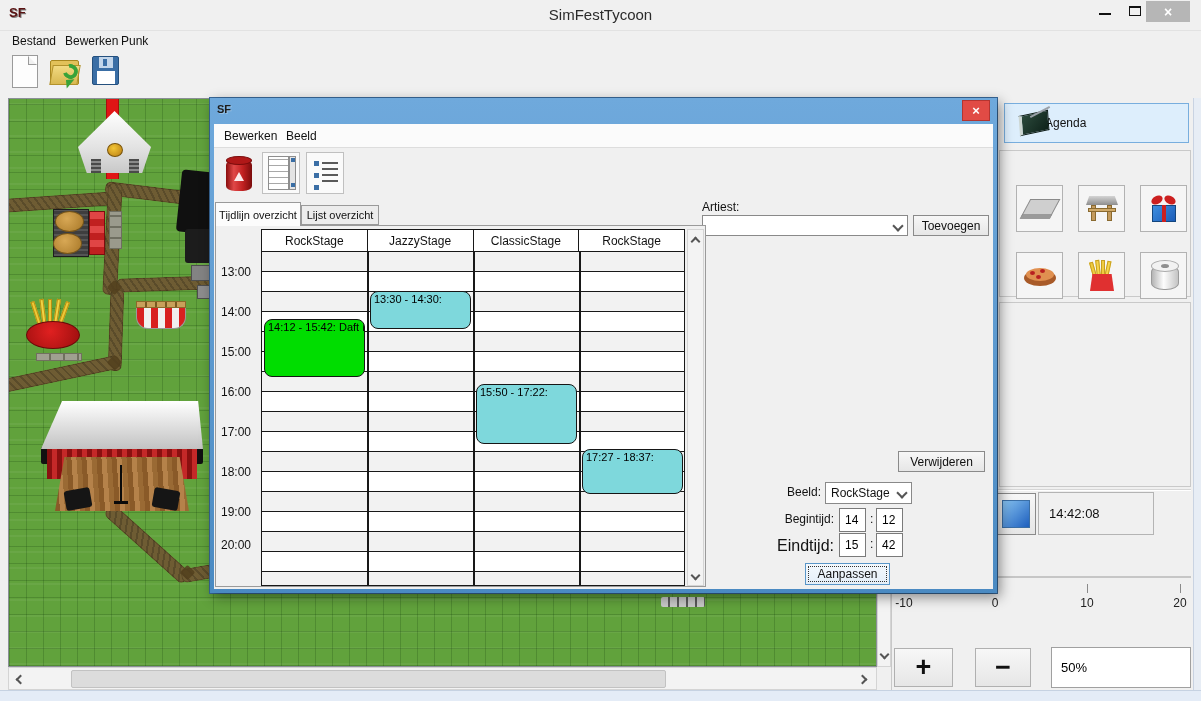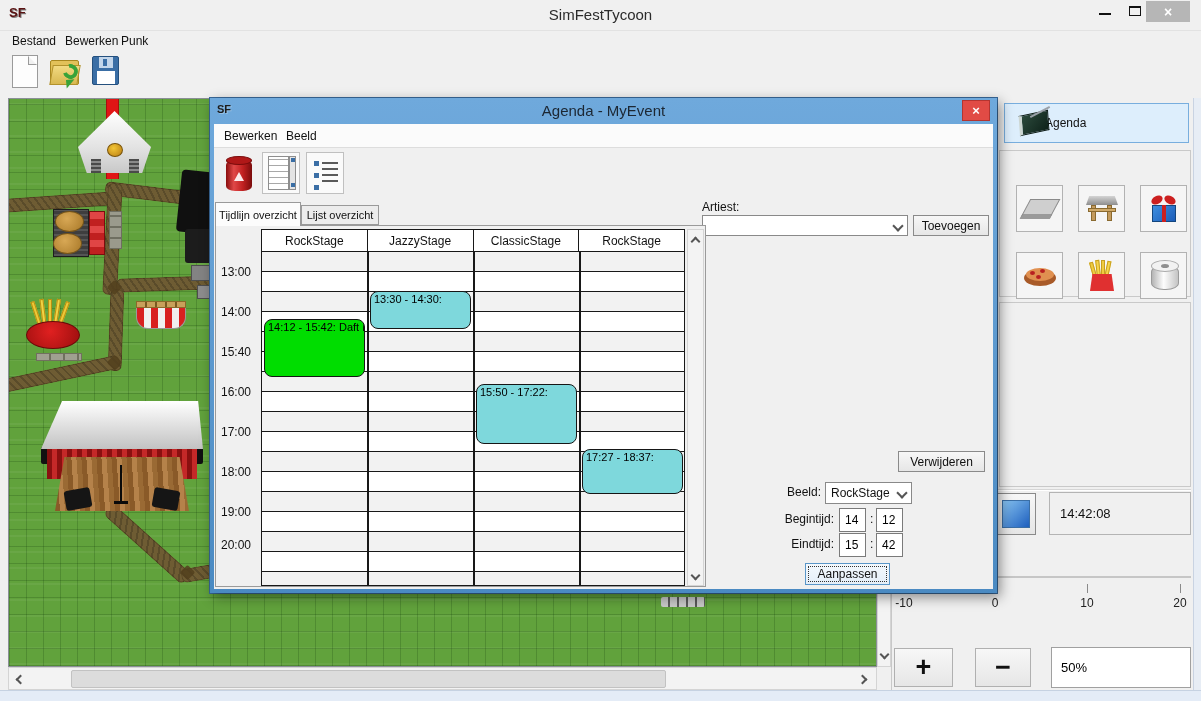--- a/index.html
+++ b/index.html
@@ -214,21 +214,21 @@
       </span>
     </div>
 
     <div class="abs gb" style="left:107px;top:204px;width:192px;height:185px;background:#f0f0f0"></div>
 
     <div class="abs" style="left:104px;top:391px;width:195px;height:2px;border-top:1px solid #d6d6d6;border-bottom:1px solid #fff"></div>
 
     <div class="abs btn" style="left:104px;top:395px;width:40px;height:42px">
       <span style="display:inline-block;width:26px;height:26px;background:linear-gradient(135deg,#86c2f0,#1e5fbe);border:1px solid #3a6ea5"></span>
     </div>
-    <div class="abs gb" style="left:157px;top:394px;width:142px;height:43px;border-color:#b4b4b4">
+    <div class="abs gb" style="left:146px;top:394px;width:116px;height:43px;border-color:#b4b4b4">
       <span style="position:absolute;left:10px;top:13px;font-size:13px">14:42:08</span>
     </div>
 
     <div class="abs" style="left:0;top:460px;width:301px;height:50px">
       <div class="abs" style="left:2px;top:18px;width:297px;height:2px;background:#c6c6c6"></div>
       <div class="abs" style="left:11px;top:26px;width:1px;height:9px;background:#8a8a8a"></div>
       <div class="abs" style="left:102px;top:26px;width:1px;height:9px;background:#8a8a8a"></div>
       <div class="abs" style="left:195px;top:26px;width:1px;height:9px;background:#8a8a8a"></div>
       <div class="abs" style="left:288px;top:26px;width:1px;height:9px;background:#8a8a8a"></div>
       <span class="ticklbl" style="left:-3px;top:38px">-10</span>
@@ -246,21 +246,20 @@
     <input class="abs field" style="left: 159px; top: 549px; width: 140px; height: 41px; border-color: rgb(160, 160, 160); font-size: 13px; padding-left: 9px;" value="50%">
   </div>
 
   <div class="abs" style="left:0;top:690px;width:1201px;height:11px;background:#e4ecf7;border-top:1px solid #c6d2e2"></div>
 
   <div class="abs" style="left:210px;top:98px;width:787px;height:495px;background:linear-gradient(#6fa9dc,#4a8ac2);z-index:50;
               box-shadow:3px 4px 12px rgba(0,0,0,.45),0 0 0 1px #3a6a9b">
 
     <div class="abs" style="left:0;top:0;width:787px;height:26px">
       <span class="abs sf-logo" style="left:7px;top:5px;font-size:11px;color:#1c1c1c;text-shadow:1px 1px 0 rgba(255,255,255,.25)">SF</span>
-      <div class="abs" style="left:0;top:4px;width:787px;text-align:center;font-size:15px;color:#1c2733">Agenda - MyEvent</div>
       <div class="abs" style="left:752px;top:2px;width:28px;height:21px;background:#e14b45;border:1px solid #b43430;display:flex;align-items:center;justify-content:center">
         <span style="color:#fff;font-weight:bold;font-size:13px">×</span>
       </div>
     </div>
 
     <div class="abs" style="left:4px;top:26px;width:779px;height:465px;background:#f0f0f0">
 
       <div class="abs" style="left:0;top:0;width:779px;height:24px;background:#fbfbfb;border-bottom:1px solid #ddd">
         <span class="menu-item abs" style="left:2px;top:2px">Bewerken</span>
         <span class="menu-item abs" style="left:64px;top:2px">Beeld</span>
@@ -293,21 +292,21 @@
         <span style="font-size:11px">Tijdlijn overzicht</span>
       </div>
       <div class="abs" style="left:87px;top:81px;width:78px;height:20px;background:#ececec;border:1px solid #9a9a9a;display:flex;align-items:center;justify-content:center">
         <span style="font-size:11px">Lijst overzicht</span>
       </div>
 
       <div class="abs" style="left:1px;top:101px;width:491px;height:362px;border:1px solid #9a9a9a;background:#f0f0f0;z-index:1">
 
         <div class="tlabel" style="top:39px">13:00</div>
         <div class="tlabel" style="top:79px">14:00</div>
-        <div class="tlabel" style="top:119px">15:40</div>
+        <div class="tlabel" style="top:119px">15:00</div>
         <div class="tlabel" style="top:159px">16:00</div>
         <div class="tlabel" style="top:199px">17:00</div>
         <div class="tlabel" style="top:239px">18:00</div>
         <div class="tlabel" style="top:279px">19:00</div>
         <div class="tlabel" style="top:312px">20:00</div>
 
         <div class="abs" style="left:45px;top:3px;width:424px;height:23px;display:flex;border:1px solid #181818;background:#fff">
           <div class="hcell">RockStage</div>
           <div class="hcell">JazzyStage</div>
           <div class="hcell">ClassicStage</div>
@@ -347,21 +346,21 @@
       <div class="abs combo" style="left:611px;top:358px;width:87px;height:22px">
         <span>RockStage</span>
         <span class="chev down"></span>
       </div>
 
       <span class="abs" style="left:548px;top:388px;width:72px;text-align:right;font-size:12px">Begintijd:</span>
       <input class="abs field" style="left: 625px; top: 384px; width: 27px; height: 24px;" value="14">
       <span class="abs" style="left:656px;top:388px;font-size:12px">:</span>
       <input class="abs field" style="left: 662px; top: 384px; width: 27px; height: 24px;" value="12">
 
-      <span class="abs" style="left:548px;top:413px;width:72px;text-align:right;font-size:12px">Eindtijd:</span>
+      <span class="abs" style="left:548px;top:413px;width:72px;text-align:right;font-size:16px">Eindtijd:</span>
       <input class="abs field" style="left: 625px; top: 409px; width: 27px; height: 24px;" value="15">
       <span class="abs" style="left:656px;top:413px;font-size:12px">:</span>
       <input class="abs field" style="left: 662px; top: 409px; width: 27px; height: 24px;" value="42">
 
       <div class="abs btn" style="left:591px;top:439px;width:85px;height:22px;border-color:#5a96c8;background:linear-gradient(#f4f9fd,#e4eef8);outline:1px dotted #333;outline-offset:-4px">
         <span>Aanpassen</span>
       </div>
     </div>
   </div>
 

